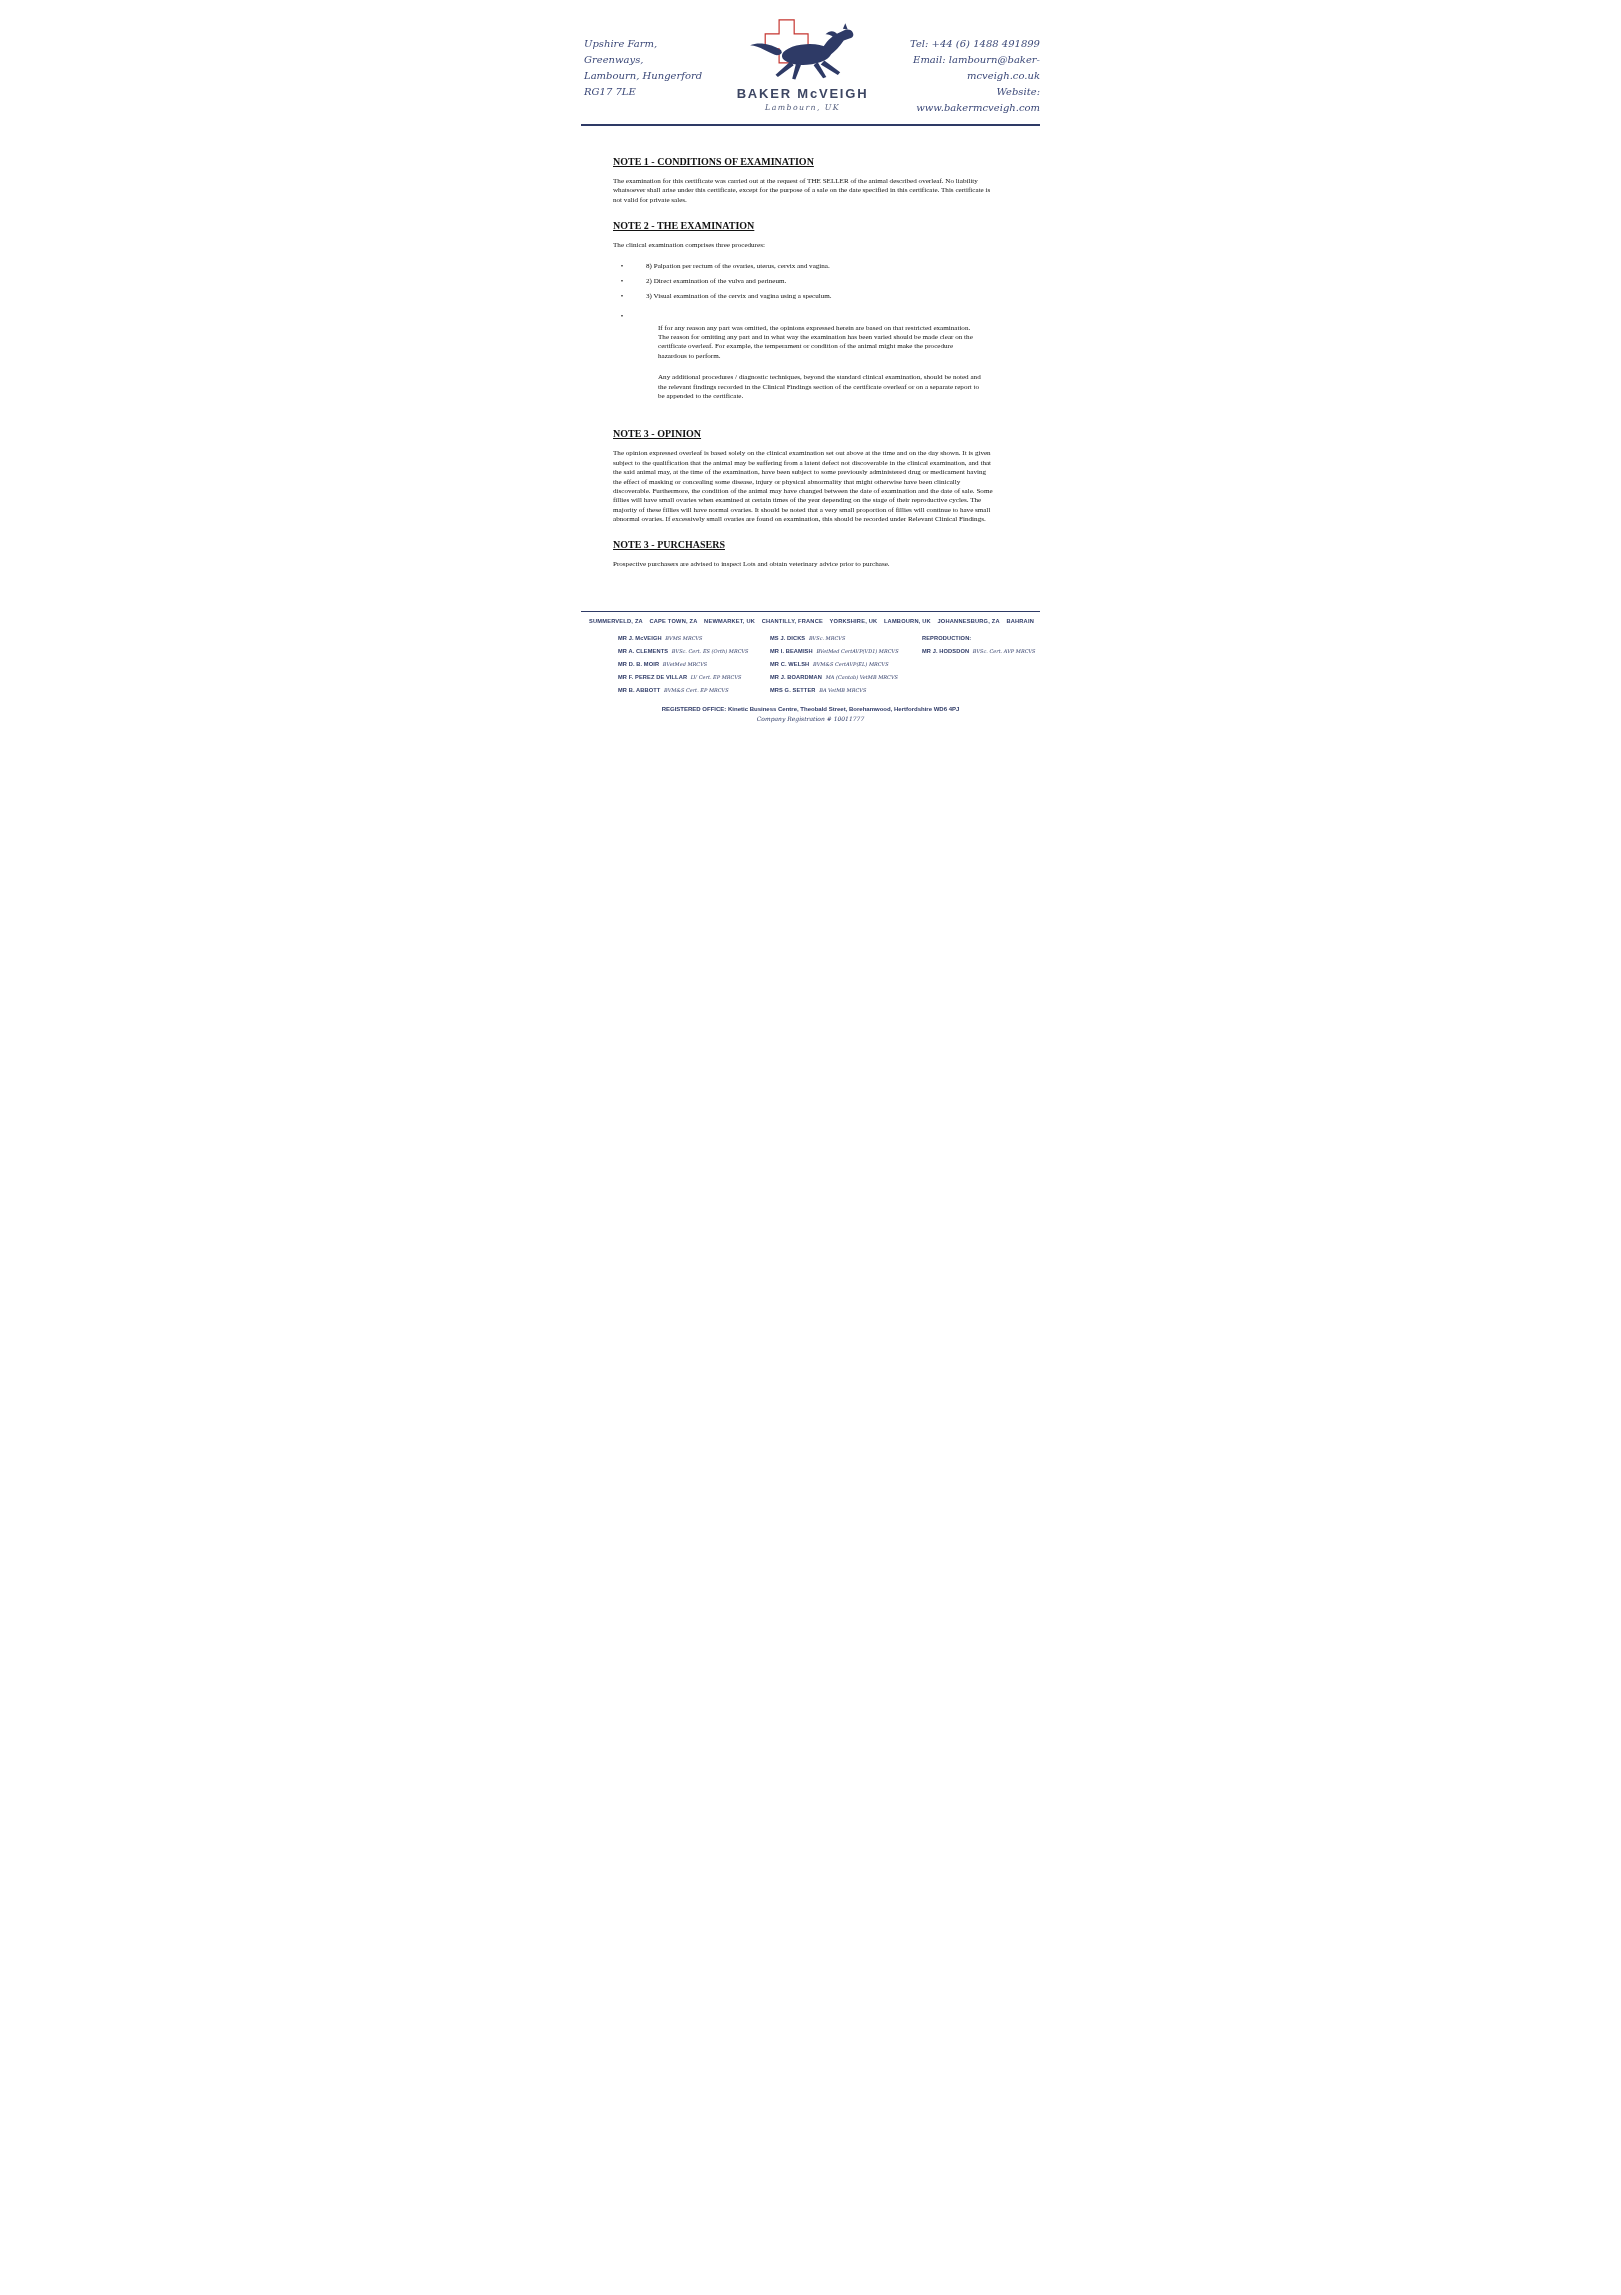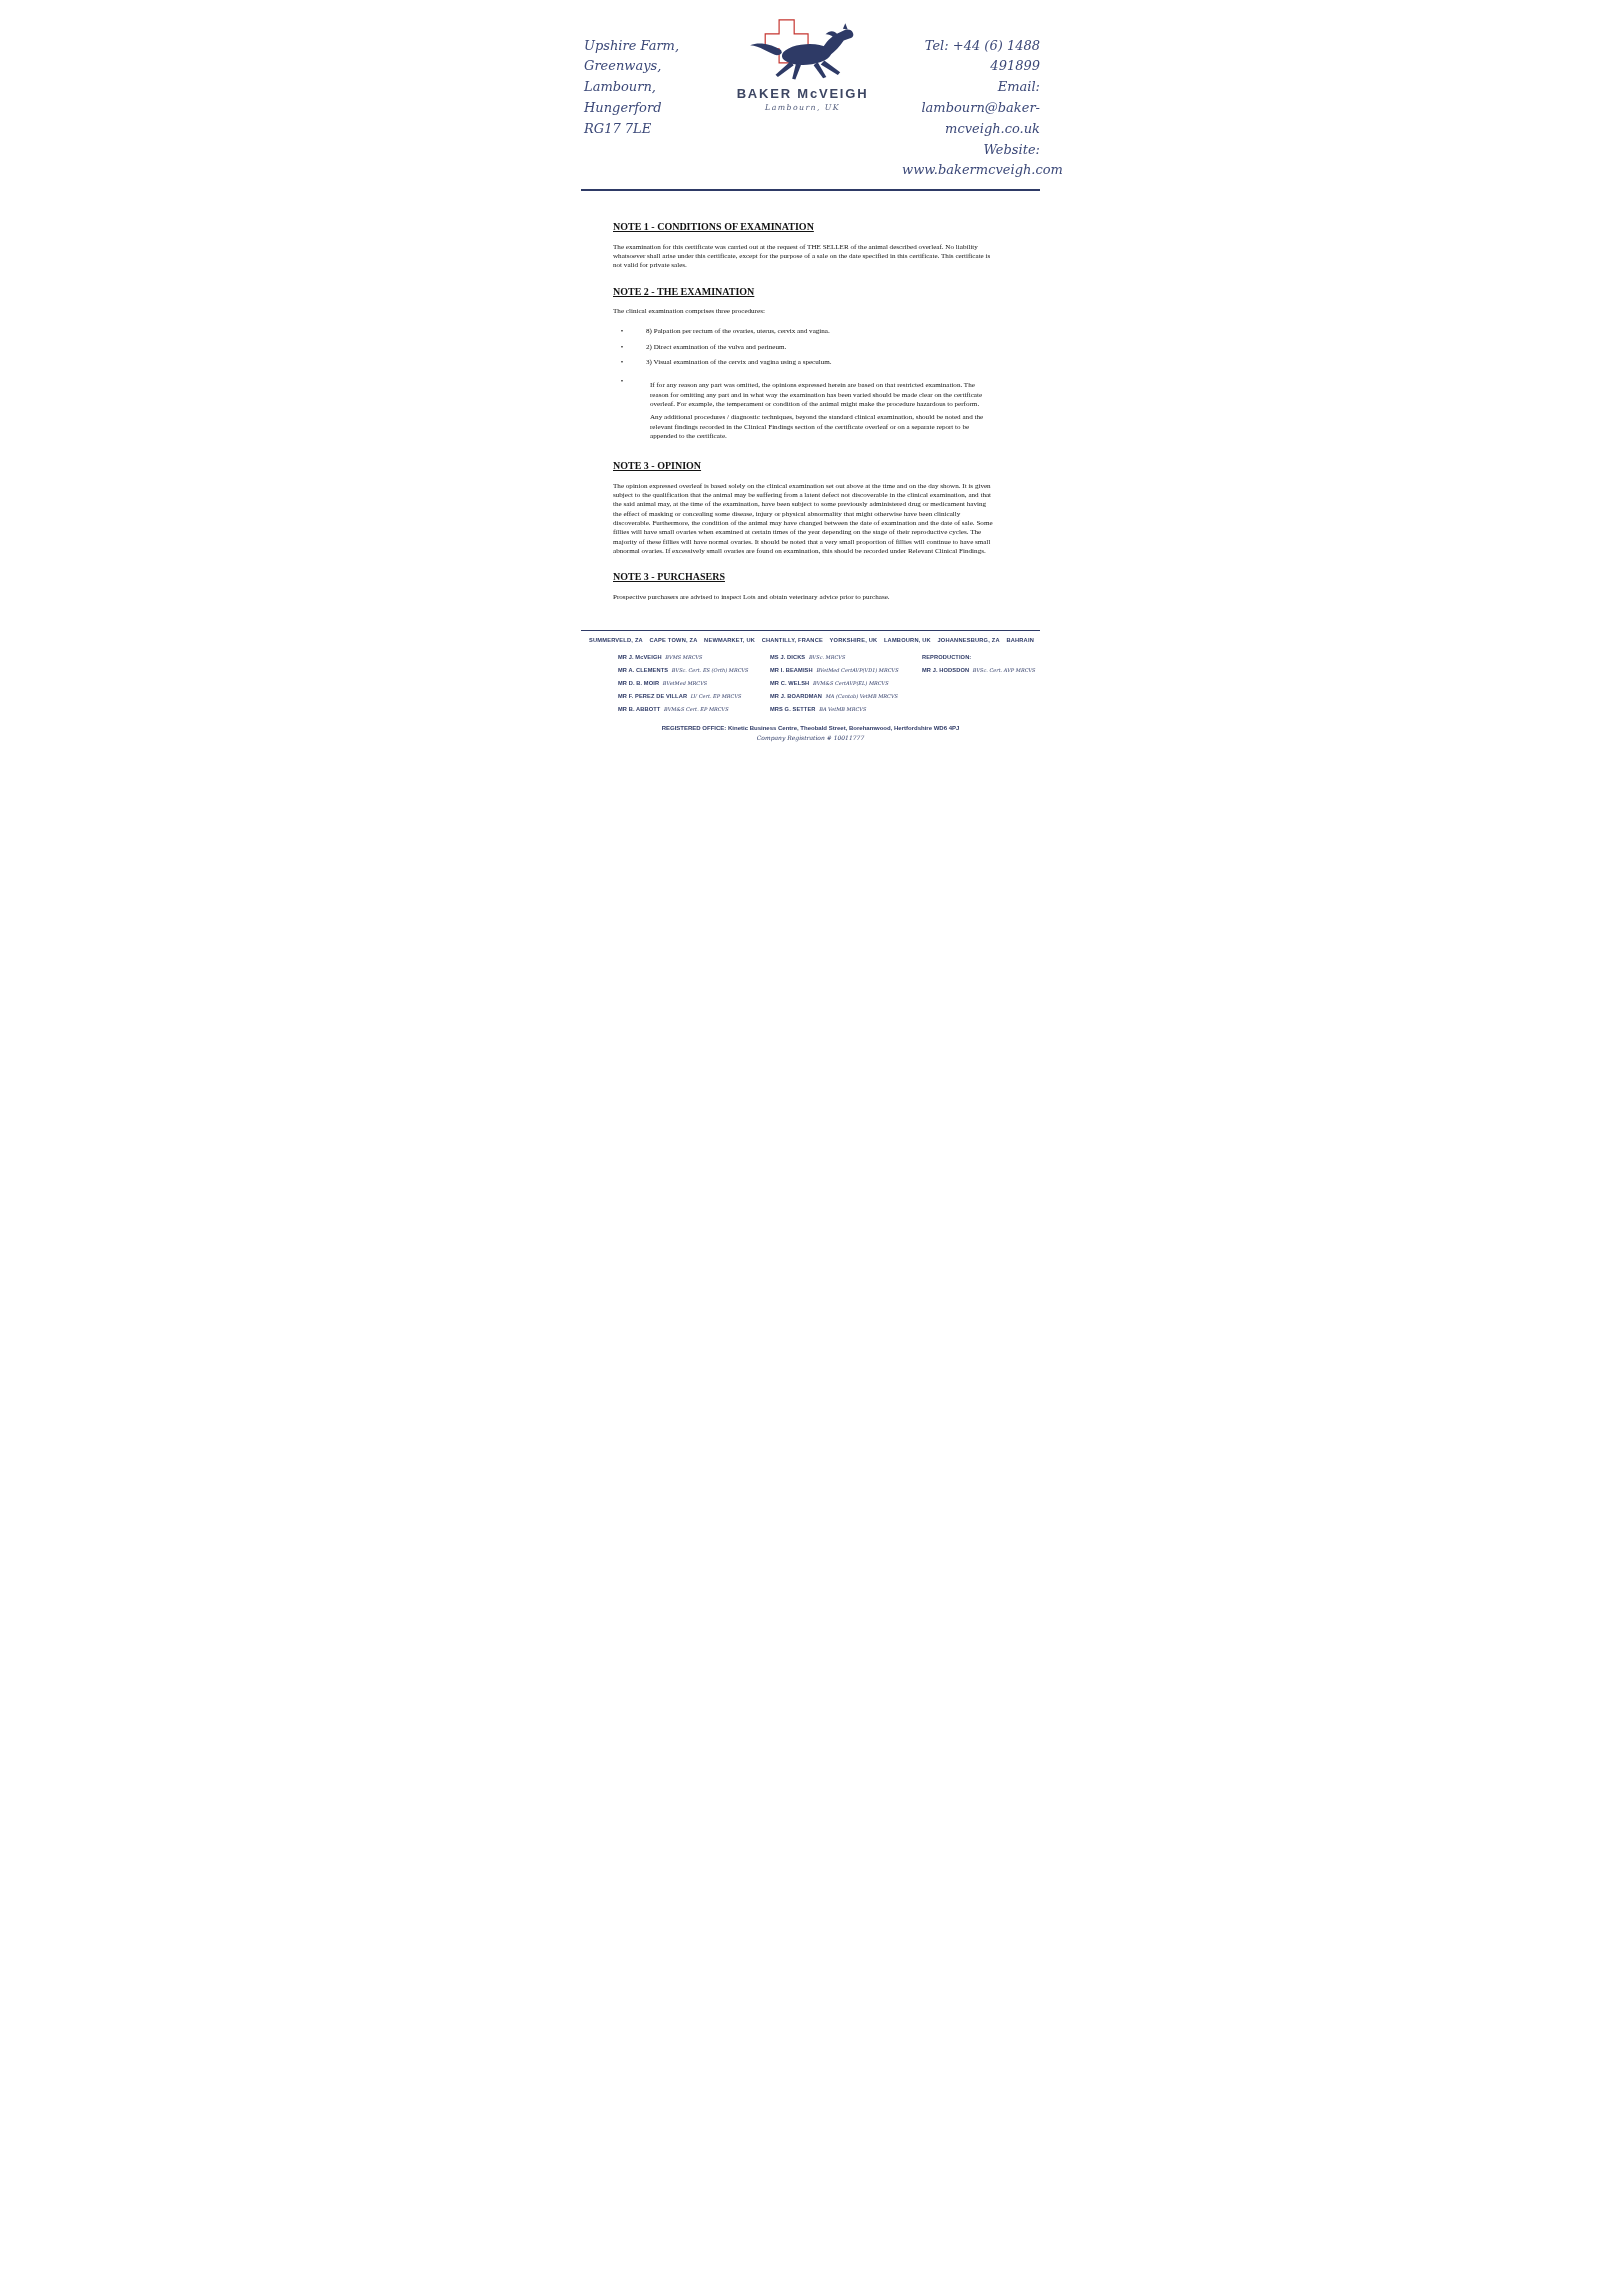--- a/index.html
+++ b/index.html
@@ -6,21 +6,21 @@
   .page {
     width:519px; min-height:734px; margin:0 auto; background:#ffffff;
     font-family:"Liberation Serif", serif; color:#121212;
     display:flex; flex-direction:column; box-sizing:border-box;
   }
 
   
   .header { display:flex; justify-content:space-between; align-items:flex-start; padding:15.6px 30px 3.7px 33px; }
   .addr-block, .contact-block {
     font-family:"DejaVu Serif", serif; font-style:italic;
-    color:#3b4878; font-size:13px; line-height:1.6; padding-top:20px;
+    color:#3b4878; font-size:10px; line-height:1.6; padding-top:20px;
   }
   .addr-block { width:119px; text-align:left; }
   .contact-block { width:138px; text-align:right; }
   .logo-block { flex:0 0 auto; text-align:center; }
   .logo-art { width:119px; height:69px; display:block; margin:0 auto; }
   .logo-title {
     font-family:"Liberation Sans", sans-serif; font-weight:700;
     font-size:13px; letter-spacing:1.8px; color:#3d4663; margin-top:1.8px;
   }
   .logo-sub {
@@ -32,21 +32,21 @@
   
   .doc-body { flex:1; margin:29px 76px 13.8px 62px; font-size:7.1px; line-height:1.32; }
   .note-h { font-weight:bold; text-decoration:underline; font-size:10px; margin:13.8px 0 9.2px 0; }
   .note-h:first-child { margin-top:0; }
   .para { margin:0 0 9.2px 0; }
   .bullets { margin:11px 0 2.8px 0; }
   .bullet-item { display:flex; margin-bottom:6px; }
   .bullet-item.block { margin-top:10px; }
   .bullet-dot { width:33px; padding-left:7.8px; box-sizing:border-box; flex:0 0 auto; }
   .bullet-text { flex:1; }
-  .bullet-text p { margin:4px; }
+  .bullet-text p { margin:12px; }
 
   
   .footer { margin-top:auto; }
   .locations {
     display:flex; justify-content:space-between;
     margin:5.5px 36px 0 38px;
     font-family:"Liberation Sans", sans-serif; font-weight:700;
     font-size:5.7px; letter-spacing:0.2px; color:#2e3a66;
   }
   .staff { display:flex; margin:9.2px 18.4px 0 67px; }

